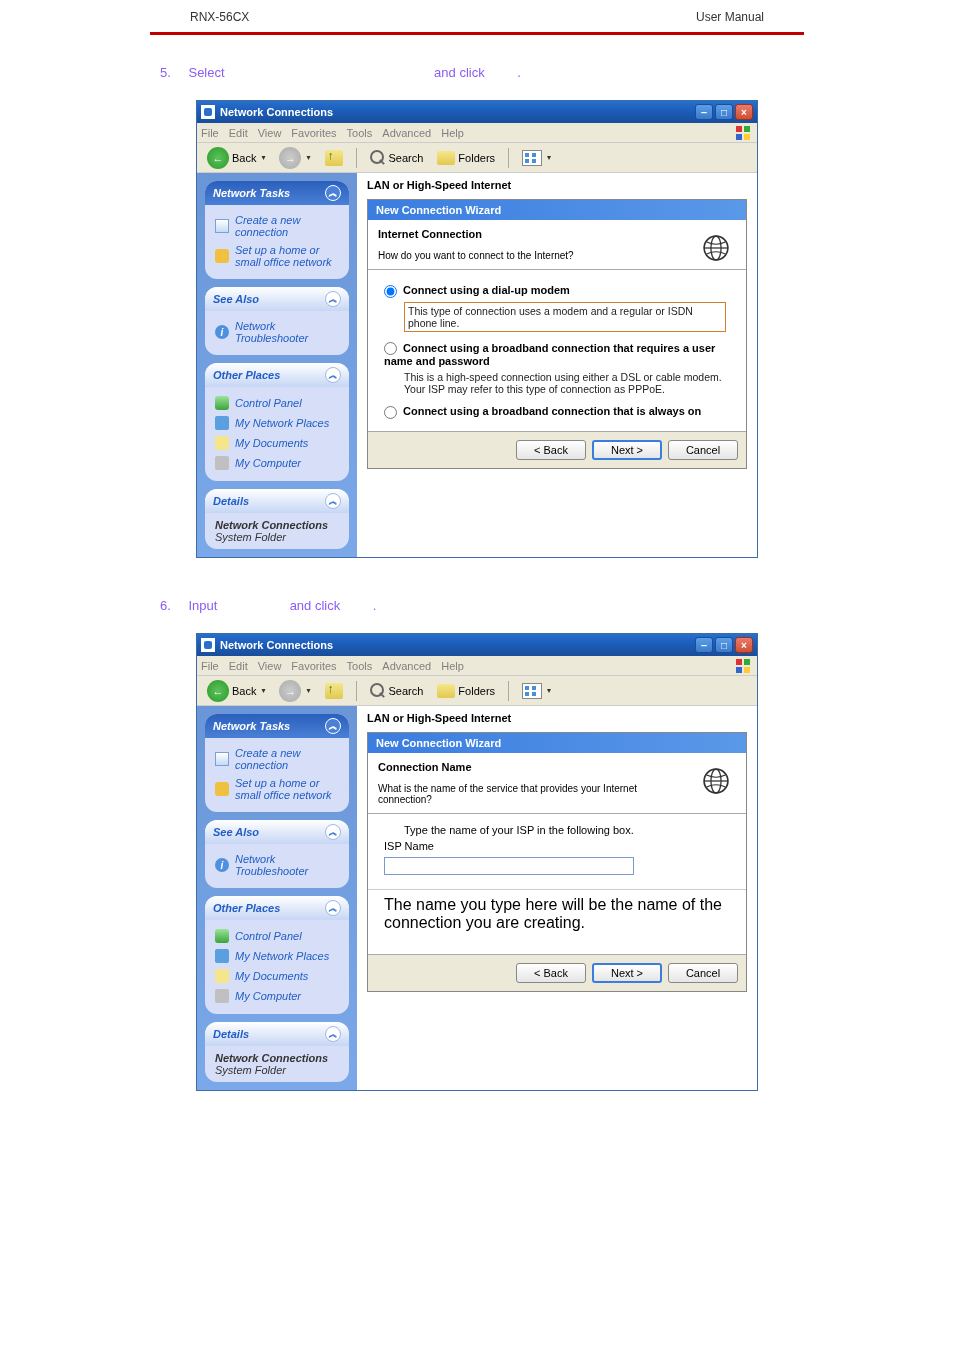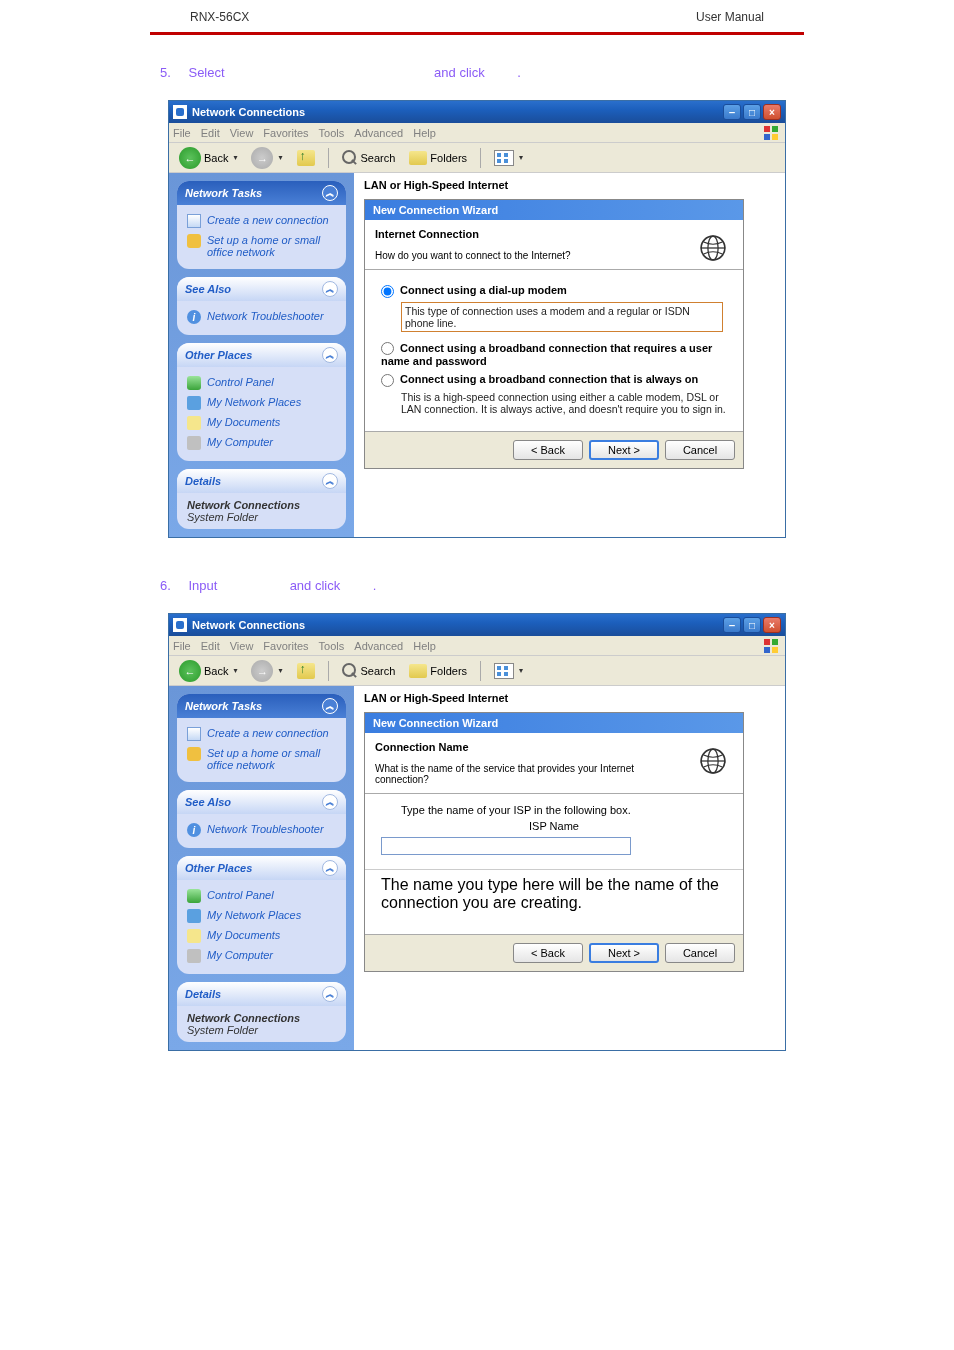--- a/index.html
+++ b/index.html
@@ -28,21 +28,21 @@
   }
   .instruction {
     font-size: 13px;
     color: #8b5cf6;
     margin: 30px 0 20px 0;
   }
   .instruction .num { margin-right: 14px; }
   
   
   .window {
-    width: 618px;
+    width: 562px;
     margin: 0 auto 40px auto;
     border: 1px solid #3a6ea5;
     background: #fff;
     font-family: Tahoma, sans-serif;
     font-size: 11px;
   }
   .titlebar {
     background: linear-gradient(to bottom, #2a6fcc, #1c5fbc 40%, #1a4d9a);
     height: 22px;
     display: flex;
@@ -182,21 +182,21 @@
     color:#4a80d6;
     font-size: 9px;
     display:flex; align-items:center; justify-content:center;
   }
   .panel.dark .collapse-btn{ background:#4a80d6; color:#fff; border-color:#fff;}
   .pbody {
     padding: 6px 10px 8px 10px;
   }
   .pitem {
     display: flex;
-    align-items: flex-start;
+    align-items: center;
     gap: 6px;
     padding: 3px 0;
     color: #215dc6;
     font-size: 11px;
   }
   .pitem .ico {
     width: 14px; height: 14px;
     flex-shrink: 0;
   }
   .ico.wiz { background: linear-gradient(#fff,#c5d9f5); border:1px solid #7aa0d8; }
@@ -270,21 +270,21 @@
     color: #222;
   }
   .radio-desc.boxed {
     border: 1px solid #d08030;
     padding: 2px 3px;
     margin-right: 4px;
   }
   .radio-row input { margin-right: 6px; vertical-align:middle; }
   .radio-row.sel label { font-weight: bold; }
   .wiz-input-label { font-size:11px; margin-bottom:4px;margin-left:20px; }
-  .wiz-input-sub { font-size:11px; margin-bottom:2px;text-align:center; }
+  .wiz-input-sub { font-size:11px; margin-bottom:2px; }
   .wiz-textbox { width: 250px; height: 18px; border:1px solid #7a9acc; margin: 3px 0 8px 0; }
   .wiz-note { font-size: 16px; margin-top: 6px; }
   .hr{height:1px;background:#ccc;margin:6px -16px;}
   .wiz-foot {
     background: #ece9d8;
     padding: 8px;
     display: flex;
     justify-content: flex-end;
     gap: 6px;
     border-top: 1px solid #aaa;
@@ -463,24 +463,24 @@
           </div>
         </div>
         <div class="wiz-body">
           <div class="radio-row sel">
             <input type="radio" checked="" style=""><label>Connect using a dial-up modem</label>
           </div>
           <div class="radio-desc boxed">This type of connection uses a modem and a regular or ISDN phone line.</div>
           <div class="radio-row">
             <input type="radio" style=""><label>Connect using a broadband connection that requires a user name and password</label>
           </div>
+          <div class="radio-desc">This is a high-speed connection using either a DSL or cable modem. Your ISP may refer to this type of connection as PPPoE.</div>
           <div class="radio-row">
             <input type="radio" style=""><label>Connect using a broadband connection that is always on</label>
           </div>
-          <div class="radio-desc">This is a high-speed connection using either a cable modem, DSL or LAN connection. It is always active, and doesn't require you to sign in.</div>
         </div>
         <div class="wiz-foot">
           <div class="wbtn">&lt; Back</div>
           <div class="wbtn primary">Next &gt;</div>
           <div class="wbtn">Cancel</div>
         </div>
       </div>
     </div>
   </div>
 </div>

